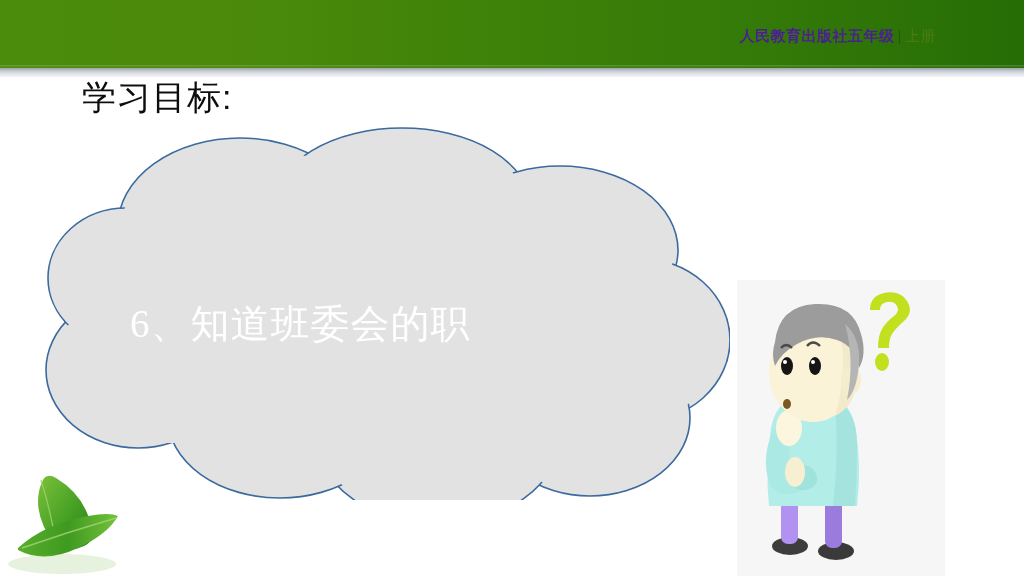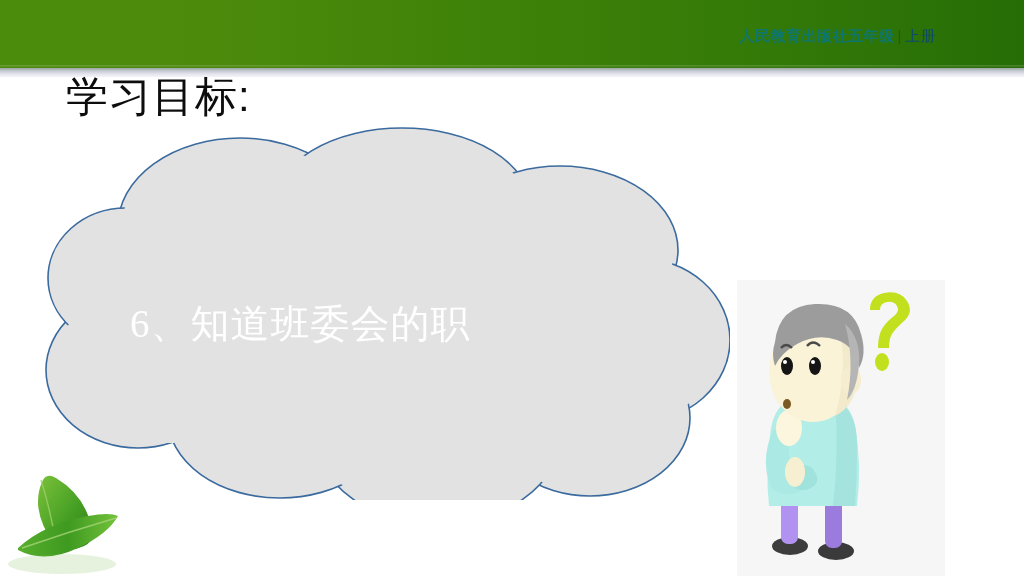--- a/index.html
+++ b/index.html
@@ -58,38 +58,38 @@
     right: 88px;
     top: 27px;
     font-size: 15px;
     line-height: 18px;
     color: #1d3d09;
     letter-spacing: .5px;
     white-space: nowrap;
   }
   .header-title .ht-main {
     font-weight: bold;
-    color: #0f766e;
+    color: #4c1d95;
   }
   .header-title .ht-sep {
     font-weight: normal;
     color: #2c5310;
     margin: 0 3px;
   }
   .header-title .ht-sub {
     font-weight: normal;
-    color: #0c4a6e;
+    color: #4d7c0f;
   }
 
   
   .page-title {
     position: absolute;
-    left: 66px;
+    left: 82px;
     top: 76px;
-    font-size: 42px;
+    font-size: 34px;
     line-height: 42px;
     color: #0d0d0d;
     font-family: "Liberation Sans", sans-serif;
     letter-spacing: 1px;
     white-space: nowrap;
   }
 
   
   .cloud-wrap {
     position: absolute;

